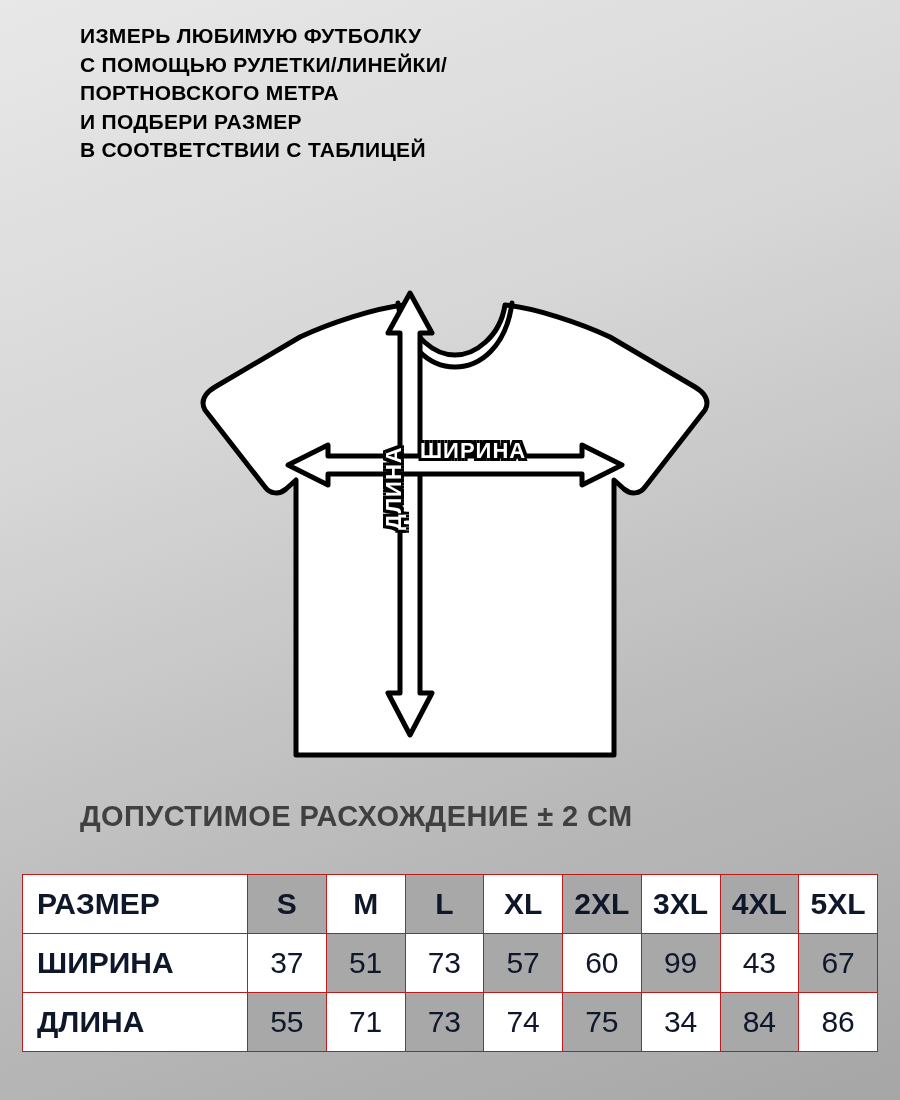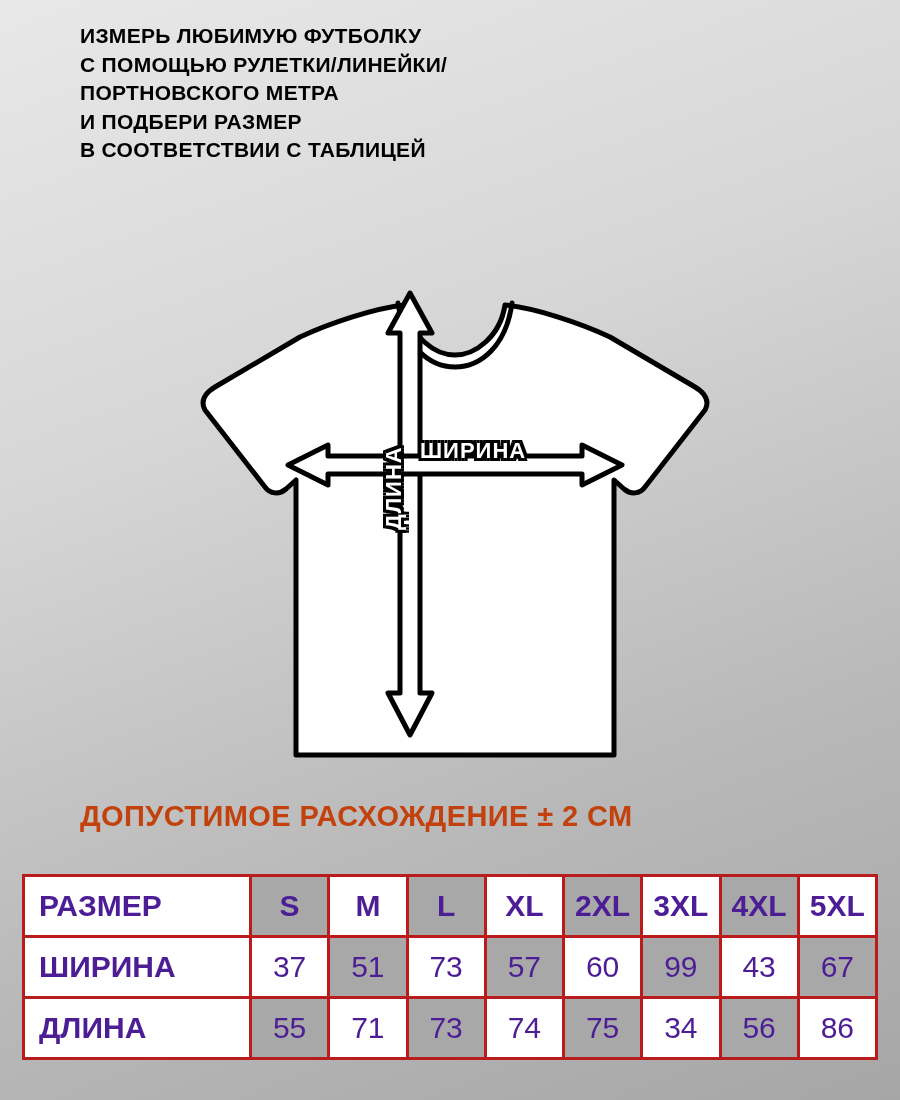--- a/index.html
+++ b/index.html
@@ -63,39 +63,39 @@
   }
 
   
   .tolerance {
     position: absolute;
     left: 80px;
     top: 800px;
     font-weight: bold;
     font-size: 29px;
     letter-spacing: 0.4px;
-    color: #c2410c;
+    color: #404040;
     text-transform: uppercase;
   }
 
   
   .size-table {
     position: absolute;
     left: 22px;
     top: 874px;
     width: 856px;
     border-collapse: collapse;
     table-layout: fixed;
   }
   .size-table td {
-    border: 3px solid #b91c1c;
+    border: 1px solid #b91c1c;
     height: 58px;
     text-align: center;
     font-size: 30px;
-    color: #4c1d95;
+    color: #0f172a;
     font-weight: normal;
     padding: 0;
   }
   .size-table td.rowhead {
     font-weight: bold;
     font-size: 30px;
     text-align: left;
     padding-left: 14px;
     width: 210px;
     background: #fff;
@@ -201,17 +201,17 @@
       <td class="shade">67</td>
     </tr>
     <tr>
       <td class="rowhead">ДЛИНА</td>
       <td class="shade">55</td>
       <td class="plain">71</td>
       <td class="shade">73</td>
       <td class="plain">74</td>
       <td class="shade">75</td>
       <td class="plain">34</td>
-      <td class="shade">56</td>
+      <td class="shade">84</td>
       <td class="plain">86</td>
     </tr>
   </tbody>
 </table>
 
 </body></html>

